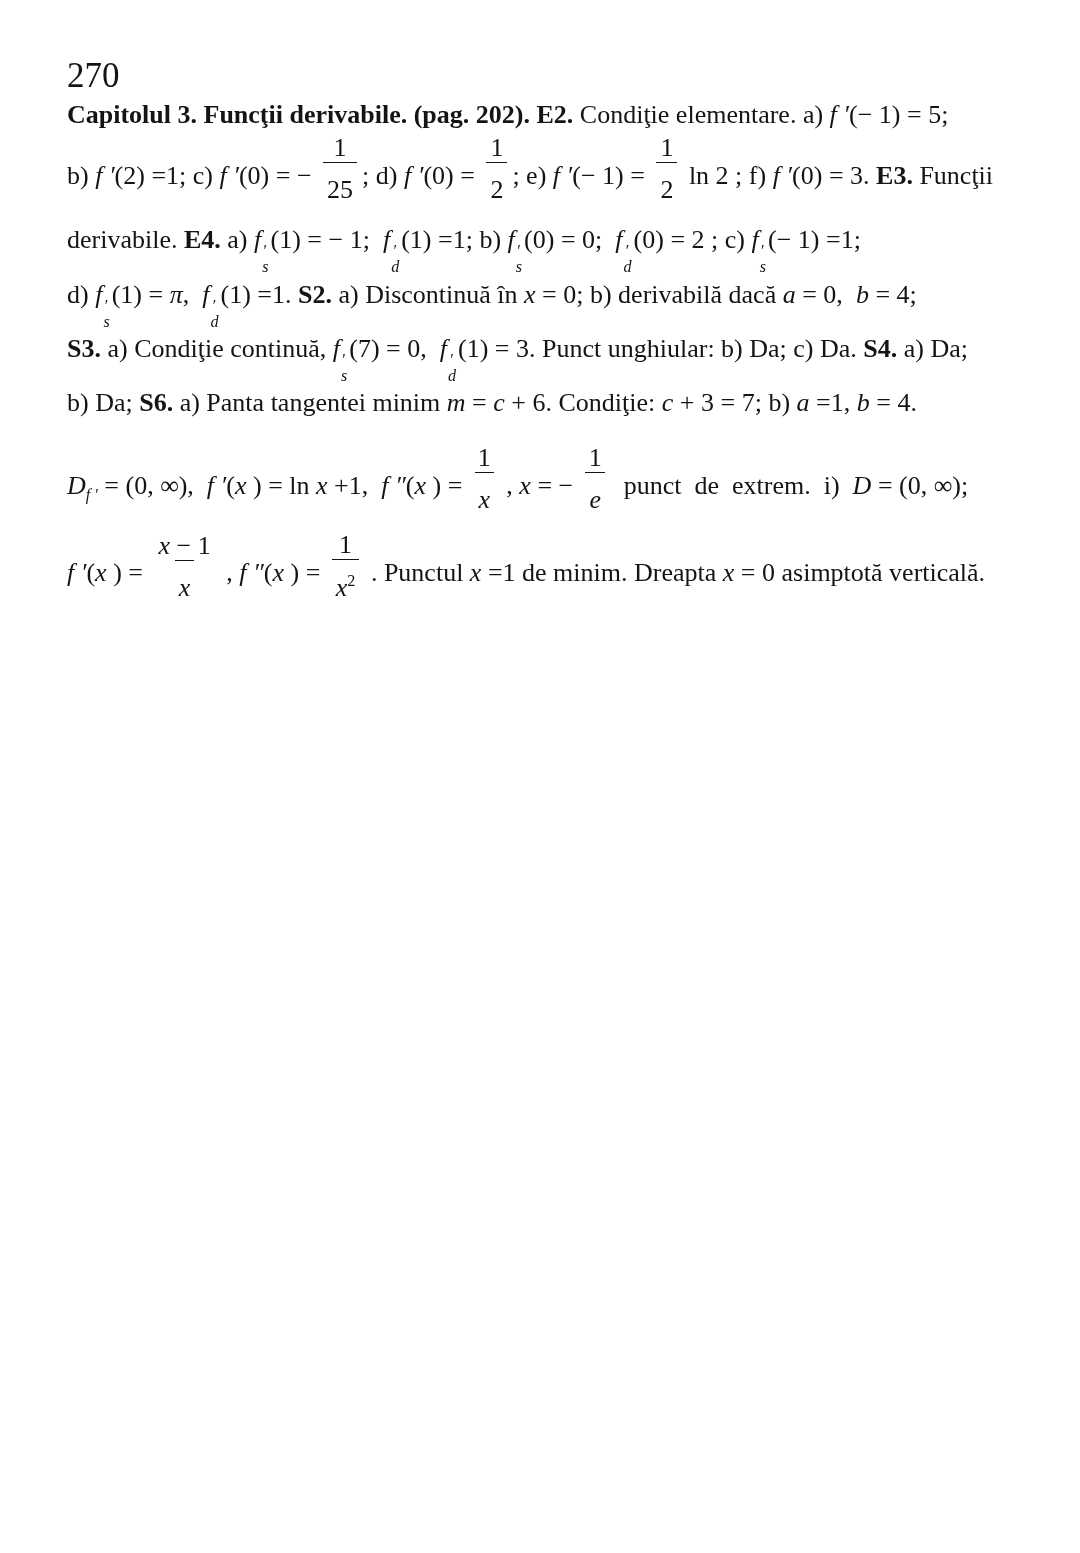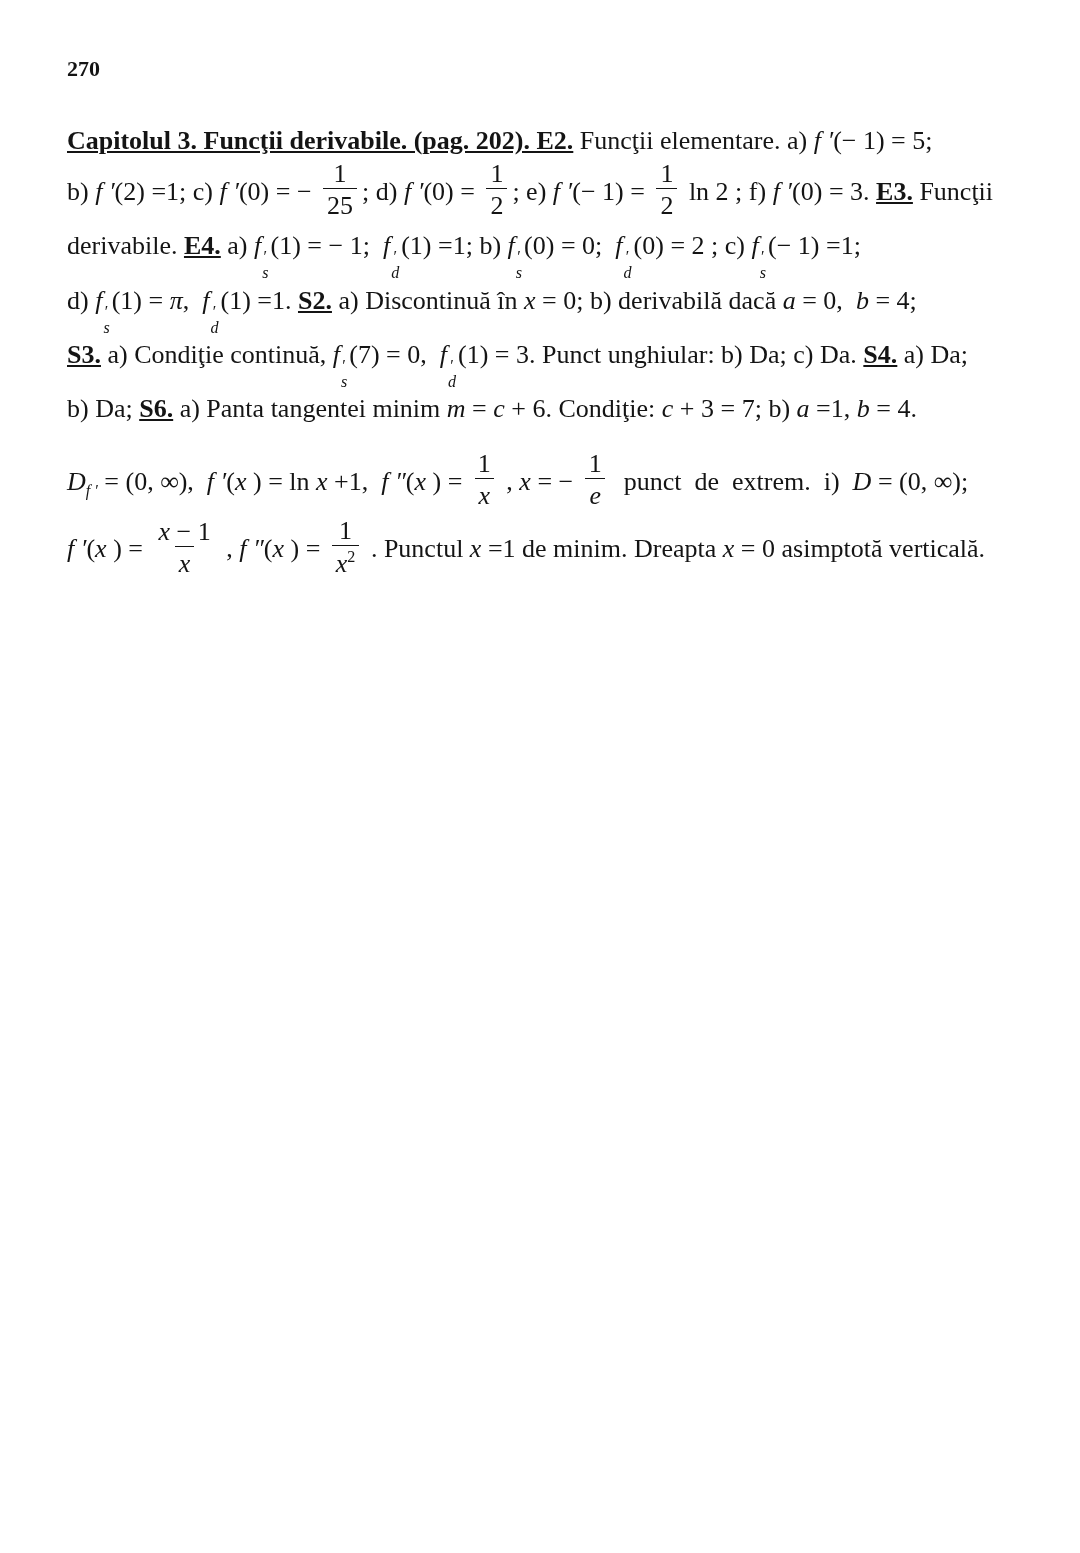--- a/index.html
+++ b/index.html
@@ -11,43 +11,42 @@
     font-size:26px;
     color:#141414;
     overflow:hidden;
   }
   .page{
     box-sizing:border-box;
     width:1080px;height:1553px;
     padding:56px 64px 0 67px;
   }
   .page-number{
-    font-weight:bold;
-    font-size:22px;
-    margin-bottom:40px;
+    font-weight:normal;
+    font-size:35px;
   }
   .para{margin:0 0 22px 0;}
   .line{
     line-height:38px;
     white-space:pre-wrap;
   }
-  .b{font-weight:bold;text-decoration:underline;}
+  .b{font-weight:bold;}
   .i{font-style:italic;}
   
   .frac{
     display:inline-flex;
     flex-direction:column;
     align-items:center;
     vertical-align:middle;
     line-height:1.12;
     margin:2px 5px;
     transform:translateY(-3px);
   }
   .frac .num{padding:0 4px;}
-  .frac .den{border-top:1.6px solid #141414;padding:2px 4px;}
+  .frac .den{border-top:1.6px solid #141414;padding:12px 4px;}
   
   .stk{
     display:inline-flex;
     flex-direction:column;
     align-items:center;
     font-size:62%;
     line-height:1.0;
     vertical-align:-0.5em;
     margin-left:1px;
     margin-right:2px;
@@ -55,21 +54,21 @@
   sub{font-size:62%;}
   sup{font-size:62%;}
 </style>
 </head>
 <body>
 
 <div class="page">
   <div class="page-number">270</div>
   <div id="content">
       <div class="para">
-        <div class="line"><span class="b">Capitolul 3. Funcţii derivabile. (pag. 202). E2.</span><span> Funcţii elementare. a) </span><span class="i">f ′</span><span>(− 1) = 5;</span></div>
+        <div class="line"><span class="b">Capitolul 3. Funcţii derivabile. (pag. 202). E2.</span><span> Condiţie elementare. a) </span><span class="i">f ′</span><span>(− 1) = 5;</span></div>
         <div class="line"><span>b) </span><span class="i">f ′</span><span>(2) =1; c) </span><span class="i">f ′</span><span>(0) = − </span><span class="frac"><span class="num"><span>1</span></span><span class="den"><span>25</span></span></span><span>; d) </span><span class="i">f ′</span><span>(0) = </span><span class="frac"><span class="num"><span>1</span></span><span class="den"><span>2</span></span></span><span>; e) </span><span class="i">f ′</span><span>(− 1) = </span><span class="frac"><span class="num"><span>1</span></span><span class="den"><span>2</span></span></span><span> ln 2 ; f) </span><span class="i">f ′</span><span>(0) = 3. </span><span class="b">E3.</span><span> Funcţii</span></div>
         <div class="line"><span>derivabile. </span><span class="b">E4.</span><span> a) </span><span class="i">f</span><span class="stk"><span>′</span><span class="i">s</span></span><span>(1) = − 1;  </span><span class="i">f</span><span class="stk"><span>′</span><span class="i">d</span></span><span>(1) =1; b) </span><span class="i">f</span><span class="stk"><span>′</span><span class="i">s</span></span><span>(0) = 0;  </span><span class="i">f</span><span class="stk"><span>′</span><span class="i">d</span></span><span>(0) = 2 ; c) </span><span class="i">f</span><span class="stk"><span>′</span><span class="i">s</span></span><span>(− 1) =1;</span></div>
         <div class="line"><span>d) </span><span class="i">f</span><span class="stk"><span>′</span><span class="i">s</span></span><span>(1) = </span><span class="i">π</span><span>,  </span><span class="i">f</span><span class="stk"><span>′</span><span class="i">d</span></span><span>(1) =1. </span><span class="b">S2.</span><span> a) Discontinuă în </span><span class="i">x</span><span> = 0; b) derivabilă dacă </span><span class="i">a</span><span> = 0,  </span><span class="i">b</span><span> = 4;</span></div>
         <div class="line"><span class="b">S3.</span><span> a) Condiţie continuă, </span><span class="i">f</span><span class="stk"><span>′</span><span class="i">s</span></span><span>(7) = 0,  </span><span class="i">f</span><span class="stk"><span>′</span><span class="i">d</span></span><span>(1) = 3. Punct unghiular: b) Da; c) Da. </span><span class="b">S4.</span><span> a) Da;</span></div>
         <div class="line"><span>b) Da; </span><span class="b">S6.</span><span> a) Panta tangentei minim </span><span class="i">m</span><span> = </span><span class="i">c</span><span> + 6. Condiţie: </span><span class="i">c</span><span> + 3 = 7; b) </span><span class="i">a</span><span> =1, </span><span class="i">b</span><span> = 4.</span></div>
       </div>
       <div class="para">
         <div class="line"><span class="i">D</span><sub class="i">f ′</sub><span> = (0, ∞),  </span><span class="i">f ′</span><span>(</span><span class="i">x</span><span> ) = ln </span><span class="i">x</span><span> +1,  </span><span class="i">f ″</span><span>(</span><span class="i">x</span><span> ) = </span><span class="frac"><span class="num"><span>1</span></span><span class="den"><span class="i">x</span></span></span><span> , </span><span class="i">x</span><span> = − </span><span class="frac"><span class="num"><span>1</span></span><span class="den"><span class="i">e</span></span></span><span>  punct  de  extrem.  i)  </span><span class="i">D</span><span> = (0, ∞);</span></div>
         <div class="line"><span class="i">f ′</span><span>(</span><span class="i">x</span><span> ) = </span><span class="frac"><span class="num"><span class="i">x</span><span> − 1</span></span><span class="den"><span class="i">x</span></span></span><span> , </span><span class="i">f ″</span><span>(</span><span class="i">x</span><span> ) = </span><span class="frac"><span class="num"><span>1</span></span><span class="den"><span class="i">x</span><sup>2</sup></span></span><span> . Punctul </span><span class="i">x</span><span> =1 de minim. Dreapta </span><span class="i">x</span><span> = 0 asimptotă verticală.</span></div>
       </div>

